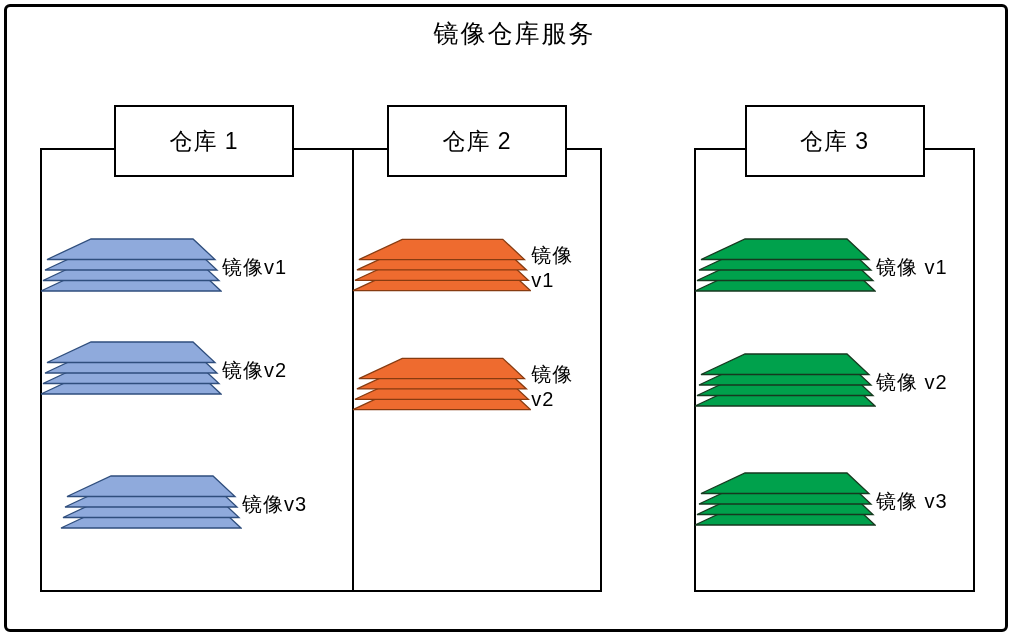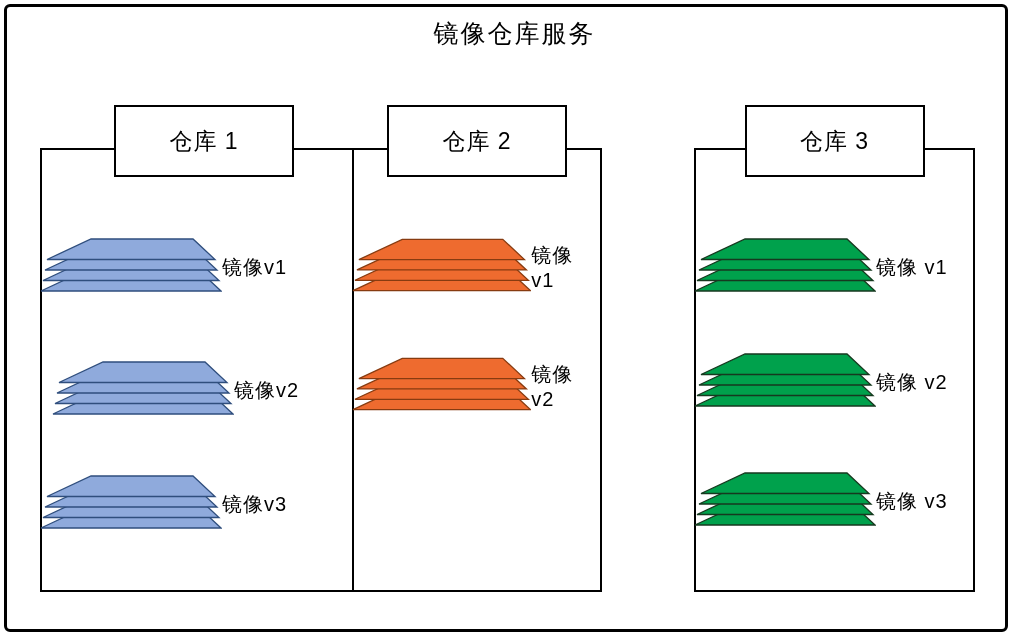--- a/index.html
+++ b/index.html
@@ -54,30 +54,30 @@
       </div>
       <div class="stack-group" style="top: 133px;">
         <svg width="182" height="55" viewBox="0 0 182 55" class="stack-icon">
           <polygon points="1,53 45,32.5 159,32.5 181,53" fill="#8FAADC" stroke="#2F4E7D" stroke-width="1.3"></polygon>
           <polygon points="3,42.5 47,22 157,22 179,42.5" fill="#8FAADC" stroke="#2F4E7D" stroke-width="1.3"></polygon>
           <polygon points="5,32 49,11.5 155,11.5 177,32" fill="#8FAADC" stroke="#2F4E7D" stroke-width="1.3"></polygon>
           <polygon points="7,21.5 51,1 153,1 175,21.5" fill="#8FAADC" stroke="#2F4E7D" stroke-width="1.3"></polygon>
         </svg>
         <div class="stack-label">镜像v1</div>
       </div>
-      <div class="stack-group" style="top: 256px; margin-left: 12px;">
+      <div class="stack-group" style="top: 236px;">
         <svg width="182" height="55" viewBox="0 0 182 55" class="stack-icon">
           <polygon points="1,53 45,32.5 159,32.5 181,53" fill="#8FAADC" stroke="#2F4E7D" stroke-width="1.3"></polygon>
           <polygon points="3,42.5 47,22 157,22 179,42.5" fill="#8FAADC" stroke="#2F4E7D" stroke-width="1.3"></polygon>
           <polygon points="5,32 49,11.5 155,11.5 177,32" fill="#8FAADC" stroke="#2F4E7D" stroke-width="1.3"></polygon>
           <polygon points="7,21.5 51,1 153,1 175,21.5" fill="#8FAADC" stroke="#2F4E7D" stroke-width="1.3"></polygon>
         </svg>
         <div class="stack-label">镜像v2</div>
       </div>
-      <div class="stack-group" style="top: 370px;">
+      <div class="stack-group" style="top: 370px; padding-left: 20px;">
         <svg width="182" height="55" viewBox="0 0 182 55" class="stack-icon">
           <polygon points="1,53 45,32.5 159,32.5 181,53" fill="#8FAADC" stroke="#2F4E7D" stroke-width="1.3"></polygon>
           <polygon points="3,42.5 47,22 157,22 179,42.5" fill="#8FAADC" stroke="#2F4E7D" stroke-width="1.3"></polygon>
           <polygon points="5,32 49,11.5 155,11.5 177,32" fill="#8FAADC" stroke="#2F4E7D" stroke-width="1.3"></polygon>
           <polygon points="7,21.5 51,1 153,1 175,21.5" fill="#8FAADC" stroke="#2F4E7D" stroke-width="1.3"></polygon>
         </svg>
         <div class="stack-label">镜像v3</div>
       </div>
     </div>
     <div class="repo" style="left: 352px; width: 250px;">

